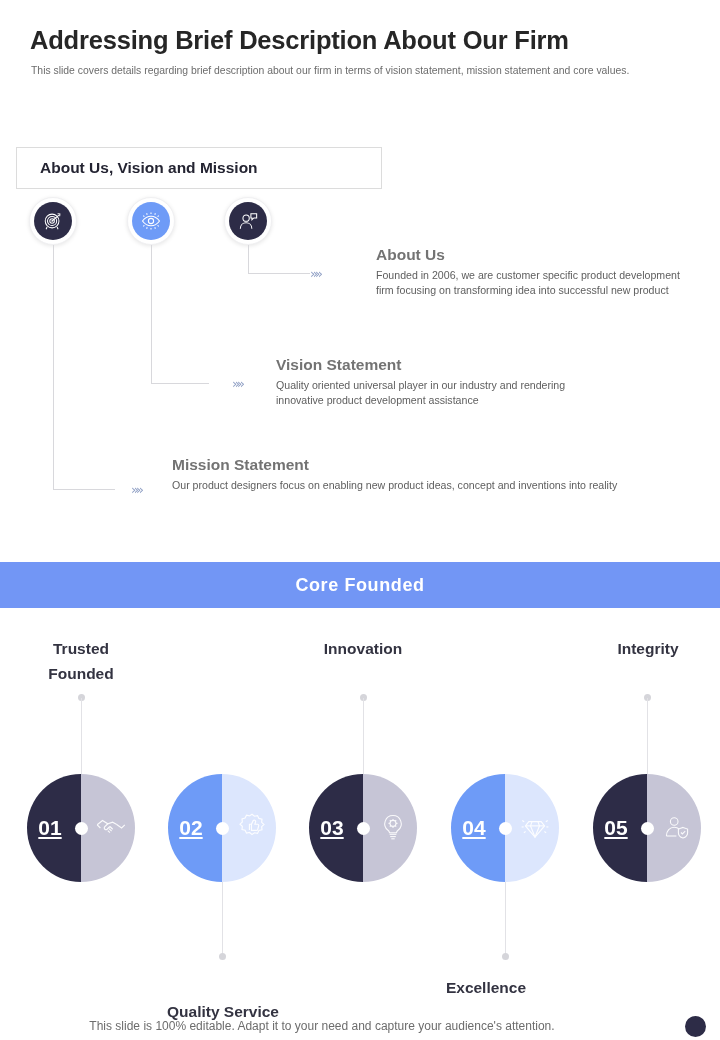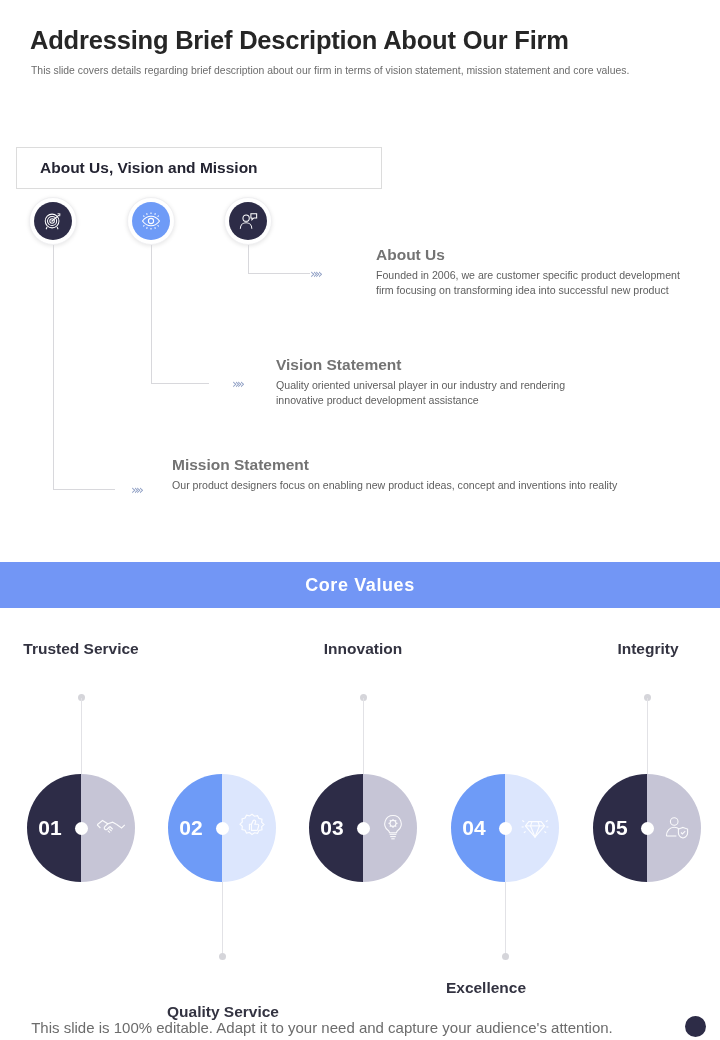--- a/index.html
+++ b/index.html
@@ -89,36 +89,36 @@
   }
   .cv-circle .half-l,.cv-circle .half-r{
     position:absolute;top:0;width:50%;height:100%;
   }
   .cv-circle .half-l{left:0;}
   .cv-circle .half-r{left:50%;}
   .cv-circle .num{
     position:absolute;left:0;top:0;width:50%;height:100%;
     display:flex;align-items:center;justify-content:center;
     color:#ffffff;font-size:21px;font-weight:bold;
-    padding-right:8px;box-sizing:border-box;
+    padding-right:8px;box-sizing:border-box;text-decoration:underline;
   }
   .cv-circle .pico{
     position:absolute;left:50%;top:0;width:50%;height:100%;
     display:flex;align-items:center;justify-content:center;
     padding-left:6px;box-sizing:border-box;
   }
   .cv-dot{
     position:absolute;width:13px;height:13px;border-radius:50%;
     background:#ffffff;left:47.5px;top:47.5px;
   }
 
   
   .footer{
     position:absolute;left:0;top:1019px;width:644px;text-align:center;
-    font-size:15px;color:#6c6c6c;
+    font-size:12px;color:#6c6c6c;
   }
   .footer-dot{
     position:absolute;right:14px;top:1016px;width:21px;height:21px;
     border-radius:50%;background:#2d2c47;
   }
 </style>
 </head>
 <body>
 
 <div class="slide">
@@ -195,25 +195,25 @@
     <h3>Vision Statement</h3>
     <p>Quality oriented universal player in our industry and rendering innovative product development assistance</p>
   </div>
 
   <div class="stmt" style="left:172px;top:456px;width:505px;">
     <h3>Mission Statement</h3>
     <p>Our product designers focus on enabling new product ideas, concept and inventions into reality</p>
   </div>
 
   <div class="banner" style="background: rgb(114, 150, 245);">
-    <span>Core Values</span>
+    <span>Core Founded</span>
   </div>
 
   <div class="cv-label" style="left:21px;top:636px;width:120px;">
-    <span>Trusted Service</span>
+    <span>Trusted Founded</span>
   </div>
   <div class="cv-label" style="left:303px;top:636px;width:120px;">
     <span>Innovation</span>
   </div>
   <div class="cv-label" style="left:588px;top:636px;width:120px;">
     <span>Integrity</span>
   </div>
 
   <div class="cv-label" style="left:163px;top:975px;width:120px;margin-top:24px;">
     <span>Quality Service</span>

